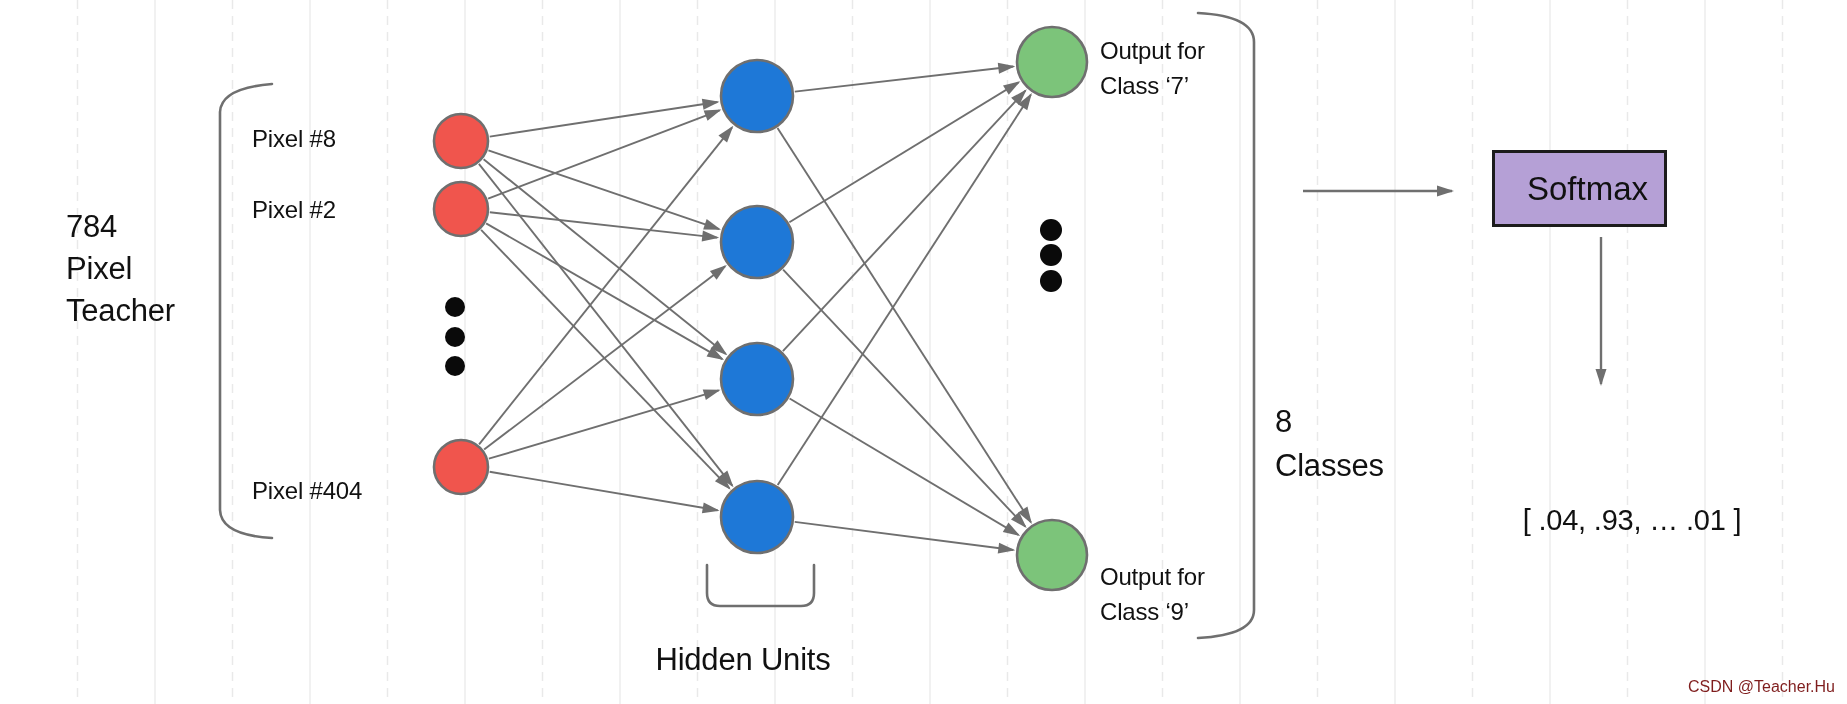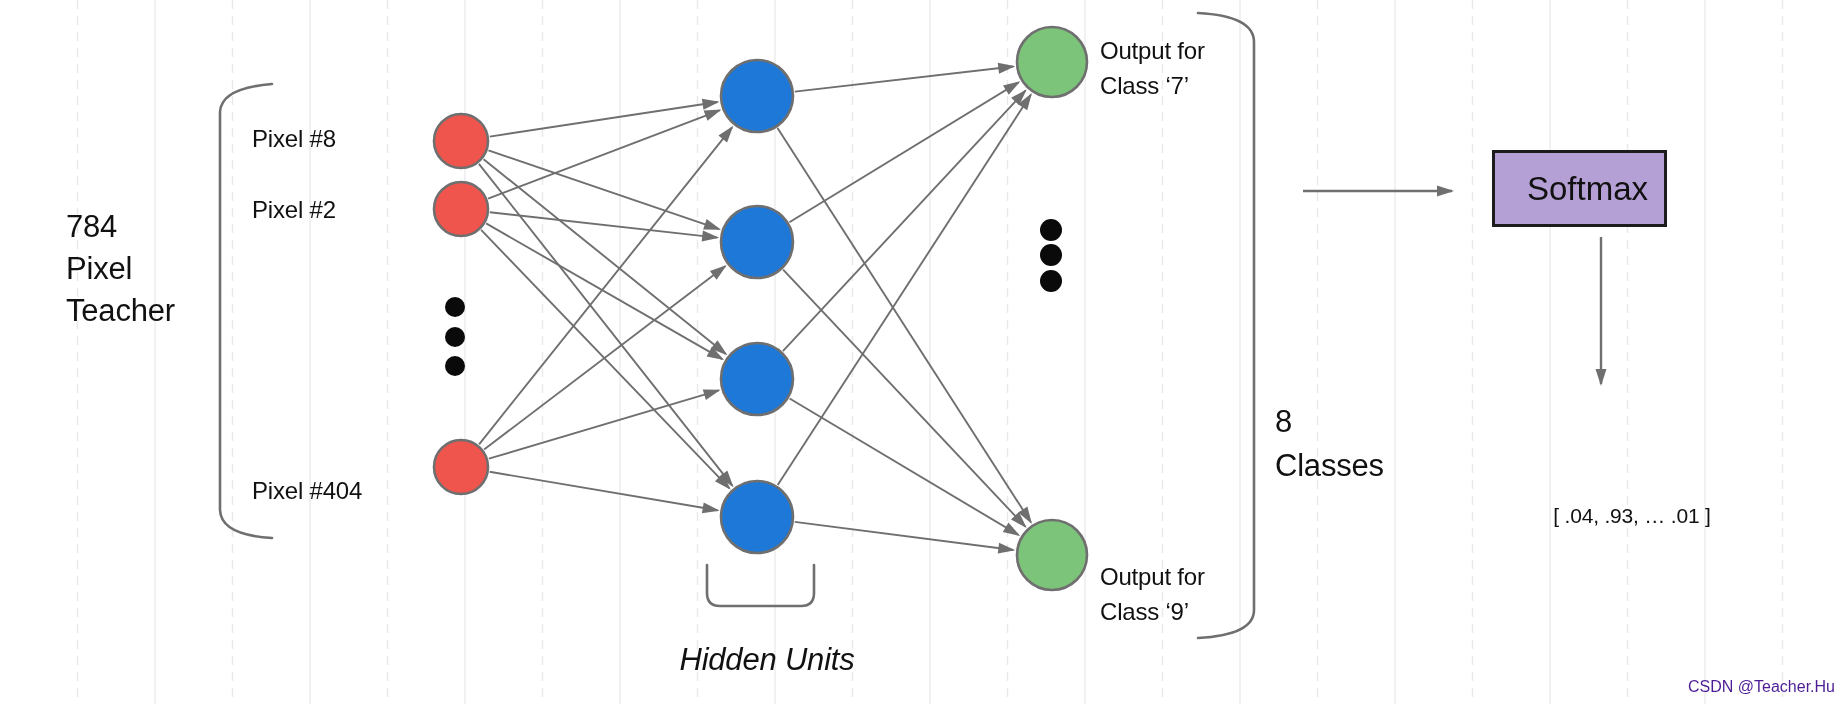--- a/index.html
+++ b/index.html
@@ -105,37 +105,37 @@
   <div class="lbl" style="left:66px;top:206px;font-size:31px;line-height:42px;">
     <div>784</div>
     <div>Pixel</div>
     <div>Teacher</div>
   </div>
 
   <div class="lbl" style="left:252px;top:125px;font-size:24px;">Pixel #8</div>
   <div class="lbl" style="left:252px;top:196px;font-size:24px;">Pixel #2</div>
   <div class="lbl" style="left:252px;top:477px;font-size:24px;">Pixel #404</div>
 
-  <div class="lbl center" style="left:632px;top:642px;width:270px;font-size:31px;font-style:italic;">Hidden Units</div>
+  <div class="lbl center" style="left:608px;top:642px;width:270px;font-size:31px;">Hidden Units</div>
 
   <div class="lbl" style="left:1100px;top:33px;font-size:24px;line-height:35px;">
     <div>Output for</div>
     <div>Class ‘7’</div>
   </div>
   <div class="lbl" style="left:1100px;top:559px;font-size:24px;line-height:35px;">
     <div>Output for</div>
     <div>Class ‘9’</div>
   </div>
 
   <div class="lbl" style="left:1275px;top:400px;font-size:31px;line-height:44px;">
     <div>8</div>
     <div>Classes</div>
   </div>
 
   <div class="softmax-box" id="softmax-box" style="left: 1492px; top: 150px; width: 175px; height: 77px; font-size: 33px; background: rgb(181, 160, 214); border-color: rgb(28, 28, 28); padding-left: 16px;">
     <span>Softmax</span>
   </div>
 
-  <div class="lbl center" style="left:1447px;top:504px;width:370px;font-size:21px;">[ .04, .93, … .01 ]</div>
+  <div class="lbl center" style="left:1447px;top:504px;width:370px;font-size:29px;">[ .04, .93, … .01 ]</div>
 
-  <div class="lbl right" id="watermark" style="left: 1640px; top: 678px; width: 195px; font-size: 16px; letter-spacing: 0px; color: #4c1d95;">CSDN @Teacher.Hu</div>
+  <div class="lbl right" id="watermark" style="left: 1640px; top: 678px; width: 195px; font-size: 16px; letter-spacing: 0px; color: #7f1d1d;">CSDN @Teacher.Hu</div>
 
 </div>
 
 </body></html>

